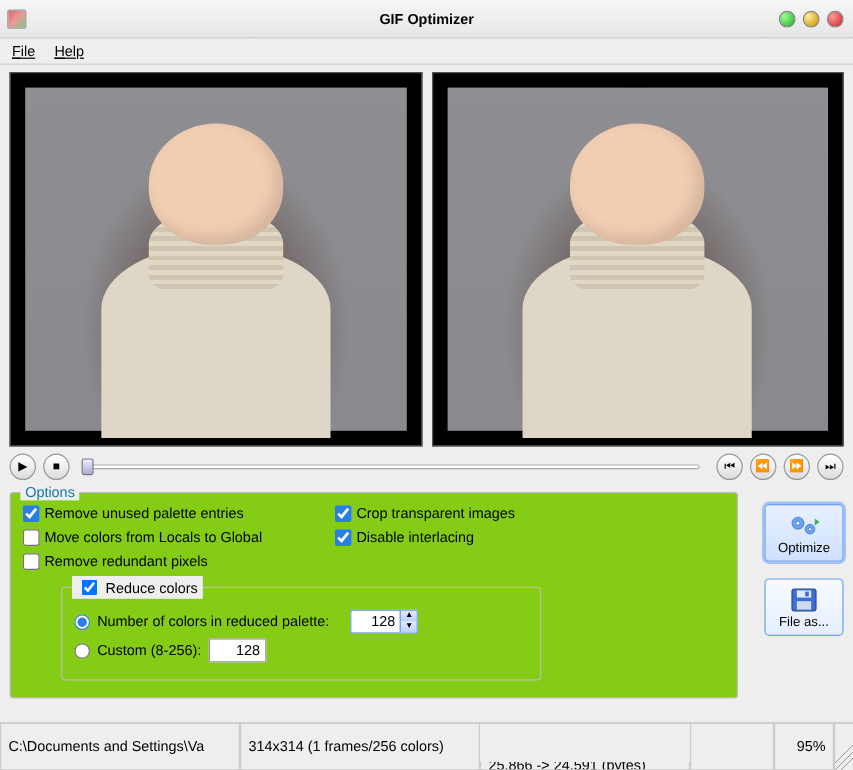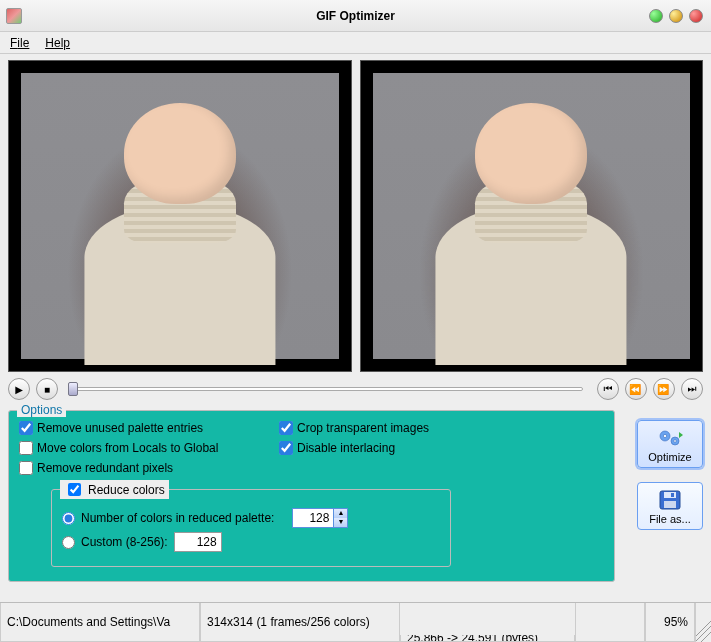--- a/index.html
+++ b/index.html
@@ -155,21 +155,21 @@
     display:flex;
     padding: 4px 8px 0 8px;
     gap:8px;
   }
   .options-group {
     flex:1;
     border:1px solid #bbb;
     border-radius:3px;
     padding:10px 10px 14px 10px;
     position:relative;
-    background:#14b8a6;
+    background:#84cc16;
   }
   .options-group > .legend {
     position:absolute; top:-8px; left:8px;
     background:#eee; padding:0 4px;
     color:#17a;
   }
   .opts-grid {
     display:flex; gap:20px;
   }
   .opts-col { display:flex; flex-direction:column; gap:6px; min-width:240px;}

